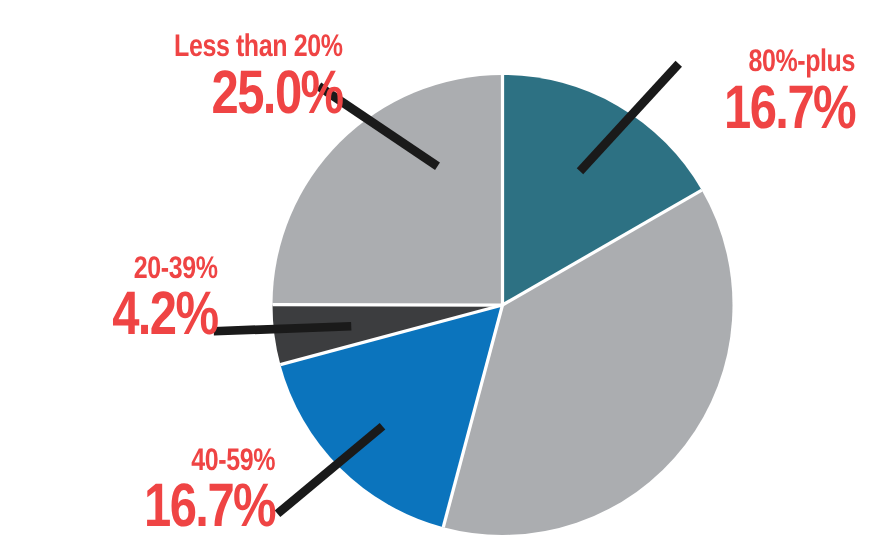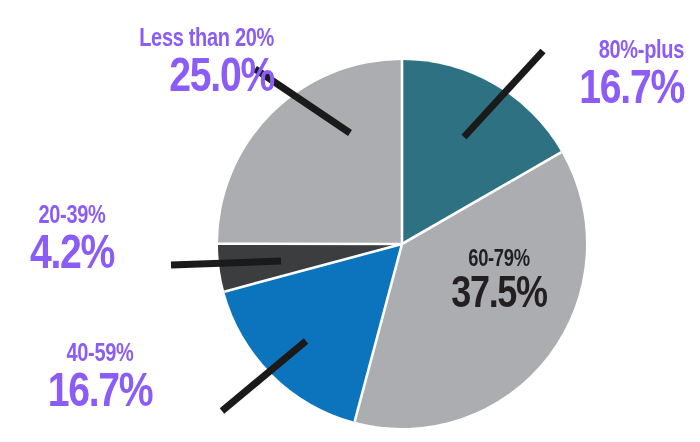--- a/index.html
+++ b/index.html
@@ -25,21 +25,21 @@
     top: 0;
     width: 700px;
     height: 442px;
     display: block;
   }
 
   
   .label-block {
     position: absolute;
     line-height: 0.94;
-    color: #8b5cf6;
+    color: #ef4444;
     white-space: nowrap;
   }
   .cat {
     font-size: 25px;
     font-weight: bold;
     letter-spacing: -0.4px;
     transform: scaleX(0.80);
     transform-origin: inherit;
     display: block;
   }
@@ -49,28 +49,28 @@
     letter-spacing: -1.6px;
     transform: scaleX(0.80);
     transform-origin: inherit;
     display: block;
     margin-top: 1px;
   }
 
   
   .align-right { text-align: right; }
   .align-right .cat, .align-right .val { transform-origin: right center; }
-  .align-left  { text-align: center; }
+  .align-left  { text-align: right; margin-left: 40px; }
   .align-left .cat, .align-left .val { transform-origin: left center; }
 
   
   #label-less-than-20 { left: 16px;  top: 26px;  width: 258px; }
   #label-80-plus      { left: 432px; top: 38px;  width: 252px; }
   #label-20-39        { left: 10px;  top: 203px; width: 155px; }
-  #label-40-59        { left: 20px;  top: 341px; width: 200px; }
+  #label-40-59        { left: 20px;  top: 357px; width: 200px; }
 
   
   #label-60-79 {
     position: absolute;
     left: 404px;
     top: 248px;
     width: 190px;
     text-align: center;
     line-height: 0.94;
     color: #231f20;
@@ -142,20 +142,16 @@
   <div class="label-block align-left" id="label-20-39">
     <span class="cat">20-39%</span>
     <span class="val">4.2%</span>
   </div>
 
   <div class="label-block align-left" id="label-40-59">
     <span class="cat">40-59%</span>
     <span class="val">16.7%</span>
   </div>
 
-  <div id="label-60-79">
-    <span class="cat">60-79%</span>
-    <span class="val">37.5%</span>
-  </div>
 
   <div id="source-credit"></div>
 
 </div>
 
 </body></html>

